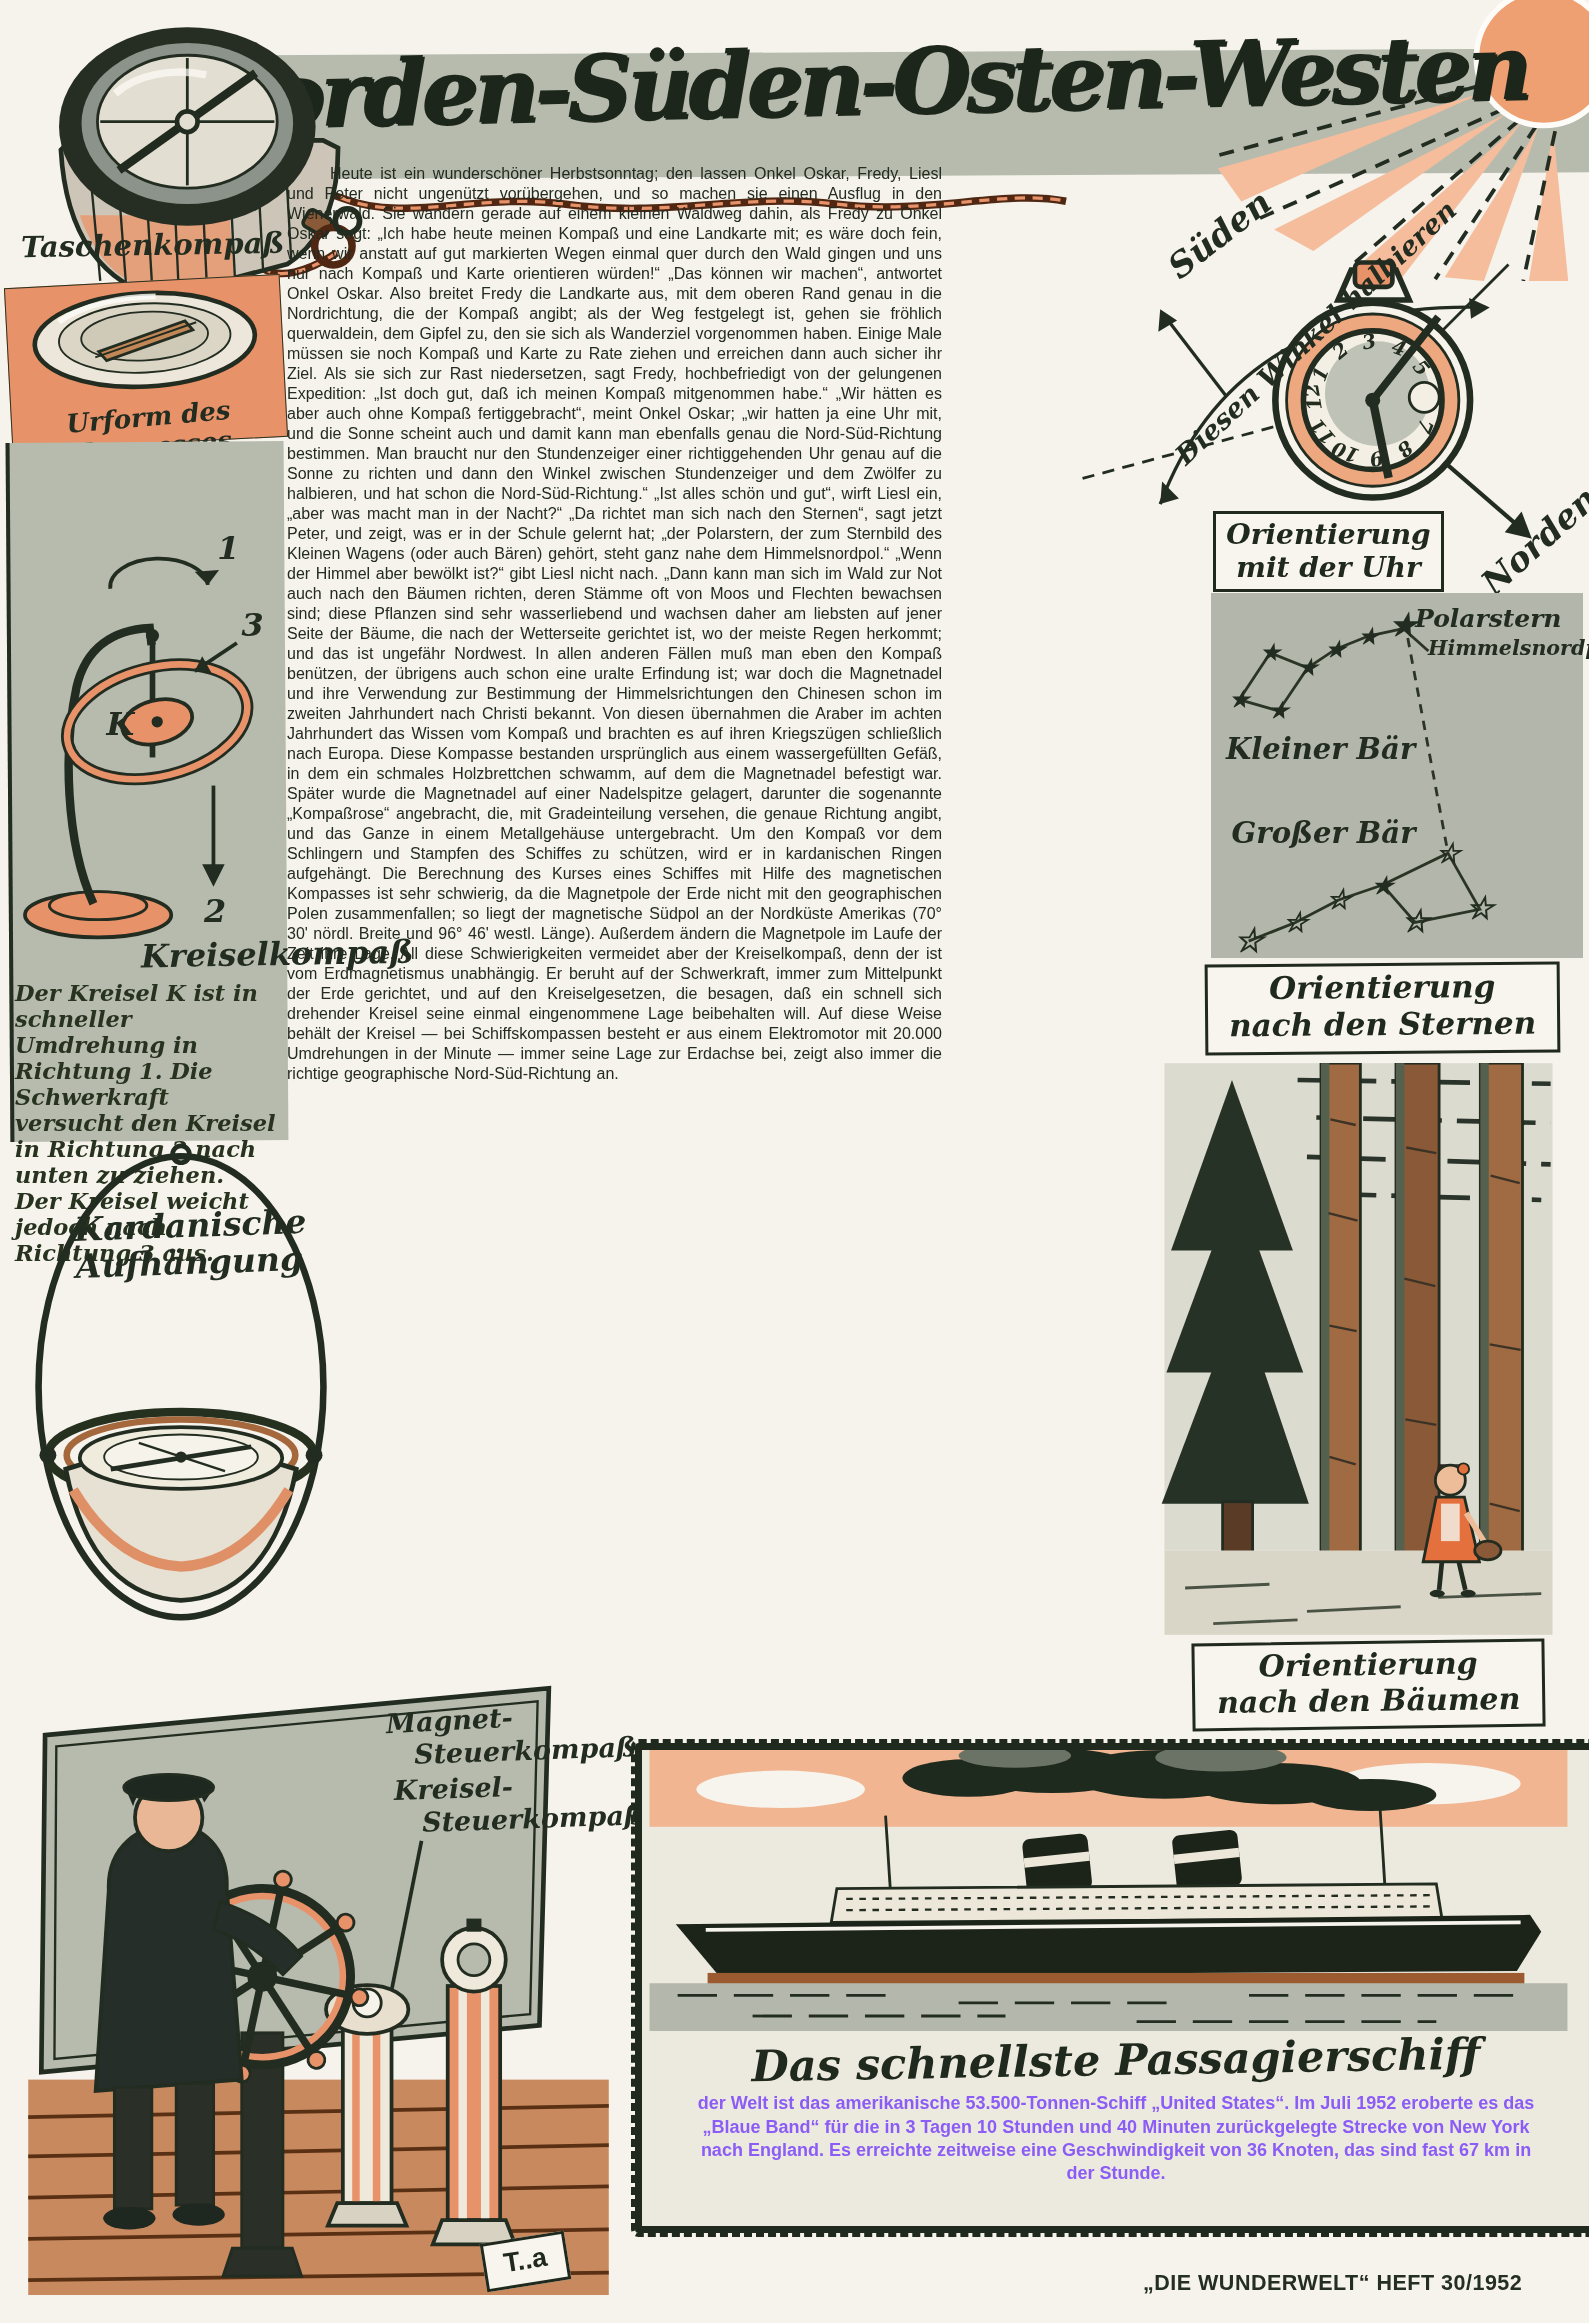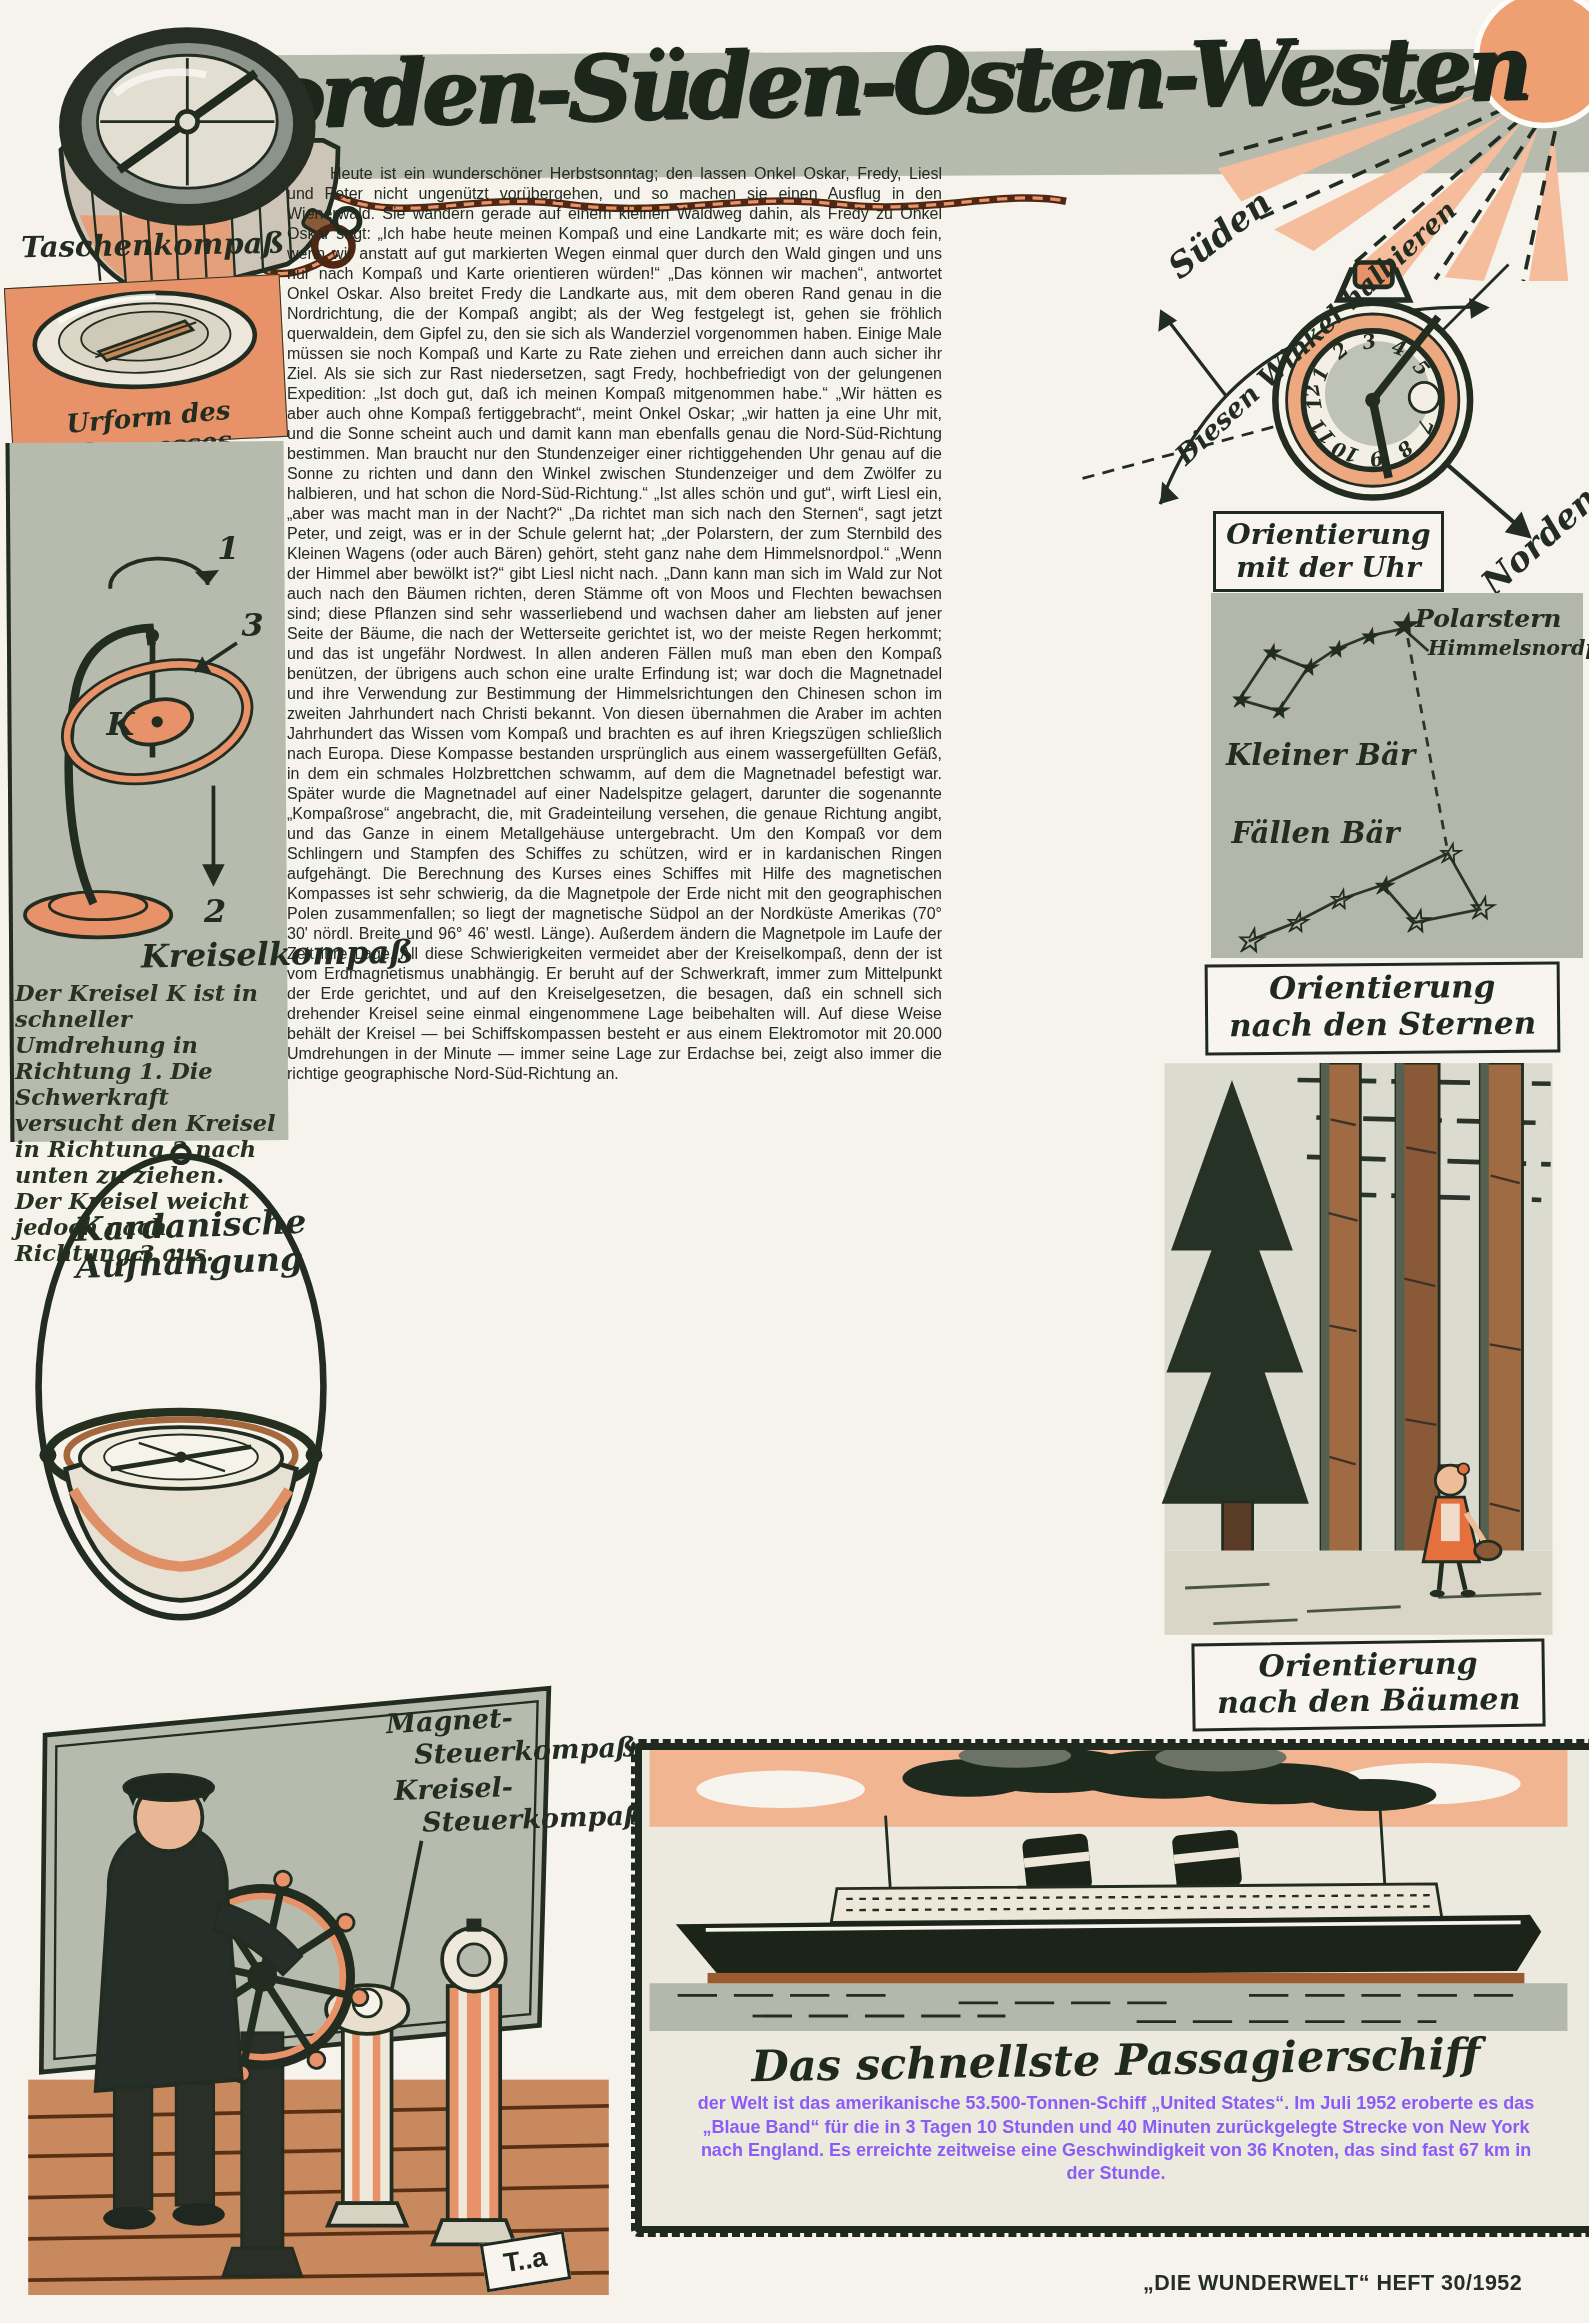--- a/index.html
+++ b/index.html
@@ -224,22 +224,22 @@
           <text x="287" y="348" font-size="34">☆</text>
         <text x="218" y="362" font-size="34">☆</text>
           <text x="183" y="322" font-size="26">★</text>
         <text x="136" y="338" font-size="30">☆</text>
           <text x="90" y="362" font-size="30">☆</text>
         <text x="40" y="384" font-size="36">☆</text>
       </g>
     </svg>
     <div class="abs hw" style="left:204px;top:11.2px;font-size:25px;text-align:center;">Polarstern</div>
     <div class="abs hw" style="left:217px;top:43px;font-size:20.6px;">Himmelsnordpol</div>
-    <div class="abs hw" style="left:15px;top:145px;font-size:29px;">Kleiner Bär</div>
-    <div class="abs hw" style="left:20.6px;top:223px;font-size:29px;">Fällen Bär</div>
+    <div class="abs hw" style="left:15px;top:139px;font-size:29px;">Kleiner Bär</div>
+    <div class="abs hw" style="left:20.6px;top:223px;font-size:29px;">Großer Bär</div>
   </div>
   <div class="abs caption-box" id="stars-box">
     <div>Orientierung</div>
     <div>nach den Sternen</div>
   </div>
 
   <svg class="abs" style="left:1157px;top:1063px;" width="403" height="572" viewBox="0 0 430 610">
     <rect x="8" y="0" width="414" height="520" fill="#dcdbd0"></rect>
     <g stroke="#2a342a" stroke-width="5" stroke-dasharray="34 16">
       <line x1="150" y1="18" x2="420" y2="22"></line>

